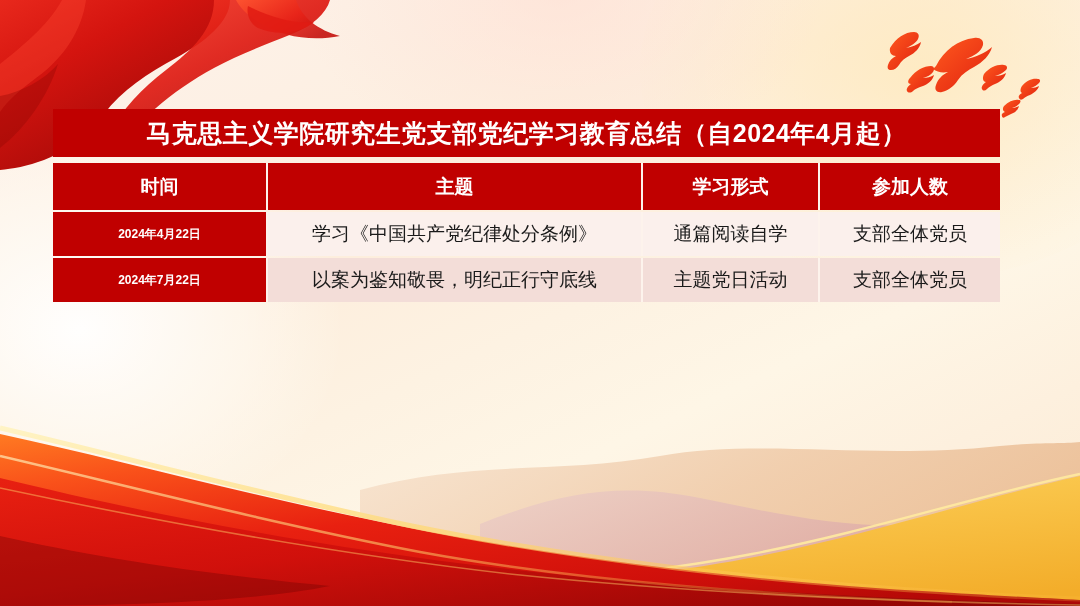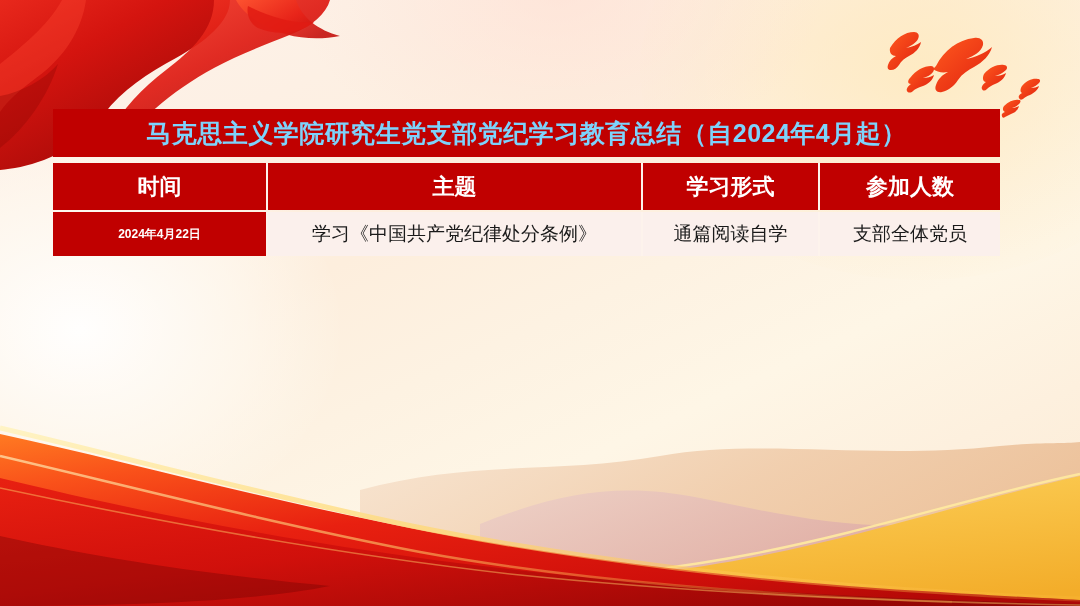--- a/index.html
+++ b/index.html
@@ -88,34 +88,34 @@
     border-spacing: 0 2px;
     table-layout: fixed;
   }
   table.summary col.c-time  { width: 215px; }
   table.summary col.c-theme { width: 375px; }
   table.summary col.c-form  { width: 177px; }
   table.summary col.c-att   { width: 180px; }
 
   .title-cell {
     background: #c00000;
-    color: #7dd3fc;
+    color: #ffffff;
     font-size: 25px;
     font-weight: bold;
     text-align: center;
     letter-spacing: 0.5px;
     height: 48px;
     padding: 0;
     white-space: nowrap;
   }
 
   .head-cell {
     background: #c00000;
     color: #ffffff;
-    font-size: 22px;
+    font-size: 19px;
     font-weight: bold;
     text-align: center;
     height: 47px;
     padding: 0;
     border-right: 2px solid #fdf3ec;
     margin-left: 14px;
   }
   .head-cell:last-child { border-right: none; }
 
   .cell-time {
@@ -341,17 +341,23 @@
           <th class="head-cell">参加人数</th>
         </tr>
       </thead>
       <tbody>
         <tr class="row-odd">
           <td class="cell-time">2024年4月22日</td>
           <td class="cell-body">学习《中国共产党纪律处分条例》</td>
           <td class="cell-body">通篇阅读自学</td>
           <td class="cell-body">支部全体党员</td>
         </tr>
+        <tr class="row-even">
+          <td class="cell-time">2024年7月22日</td>
+          <td class="cell-body">以案为鉴知敬畏，明纪正行守底线</td>
+          <td class="cell-body">主题党日活动</td>
+          <td class="cell-body">支部全体党员</td>
+        </tr>
       </tbody>
     </table>
   </div>
 
 </div>
 
 </body></html>

